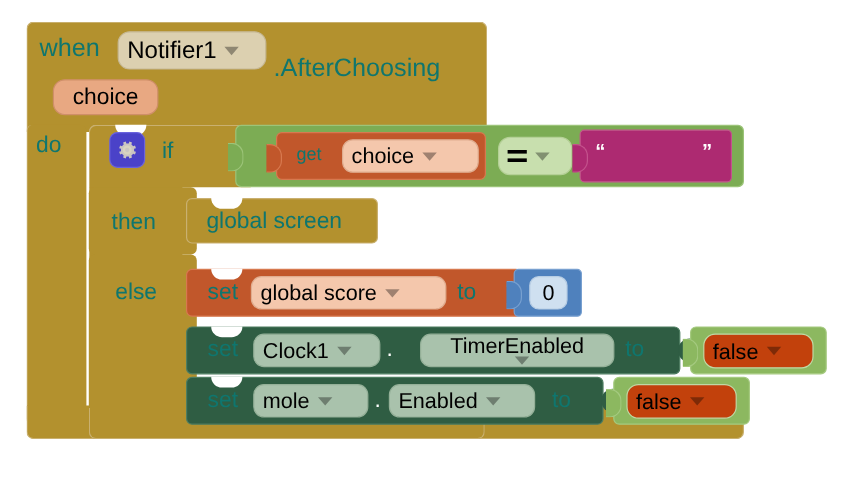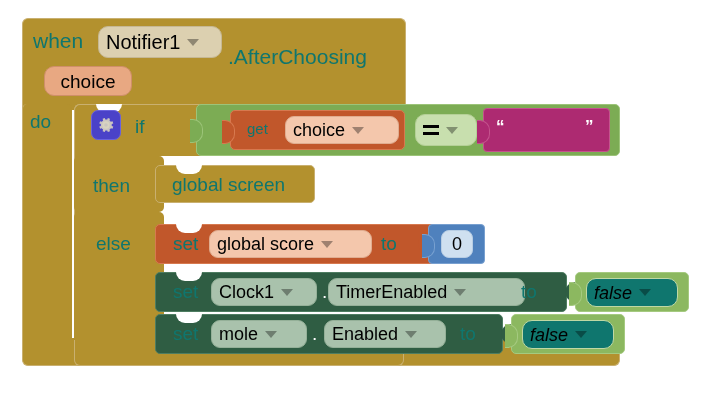--- a/index.html
+++ b/index.html
@@ -267,24 +267,23 @@
   #set-clock-block { left: 155px; top: 272px; width: 412px; height: 40px; }
   #set-mole-block  { left: 155px; top: 314px; width: 348px; height: 40px; }
 
   
   .logic-false {
     background: #8cb860;
     border: 1px solid #a5ca80;
     border-radius: 5px;
   }
   .logic-false-field {
-    background: #0f766e;
+    background: #c2410c;
     border: 1px solid #bfd8a4;
     border-radius: 10px;
-    font-style: italic;
   }
   #false-clock-block { left: 575px; top: 272px; width: 114px; height: 40px; }
   #false-mole-block  { left: 511px; top: 314px; width: 114px; height: 40px; }
 
   
   .socket {
     position: absolute;
     width: 10px; height: 20px;
     background: #ffffff;
     border-radius: 10px 0 0 10px;
@@ -383,21 +382,21 @@
   </div>
 
   <div class="blk setter" id="set-clock-block"></div>
   <div class="notch-down" style="left:176px; top:272px;"></div>
   <div class="lbl" style="left:173px; top:282px;">set</div>
   <div class="field setter-field" style="left:211px; top:278px; width:106px; height:28px;">
     <span class="txt">Clock1</span>
     <span class="caret"></span>
   </div>
   <div class="dot" style="left:322px; top:282px;">.</div>
-  <div class="field setter-field" style="left:328px; top:278px; width:197px; height:28px;">
+  <div class="field setter-field" style="left:350px; top:278px; width:162px; height:28px;flex-direction:column;">
     <span class="txt">TimerEnabled</span>
     <span class="caret"></span>
   </div>
   <div class="lbl" style="left:521px; top:282px;">to</div>
   <div class="socket" style="left:565px; top:282px; background:#2f5d43;"></div>
   <div class="blk logic-false" id="false-clock-block"></div>
   <div class="plug" style="left:569px; top:282px; background:#8cb860; border:1px solid #a5ca80; border-left:none;"></div>
   <div class="field logic-false-field" style="left:586px; top:278px; width:92px; height:29px;">
     <span class="txt">false</span>
     <span class="caret"></span>

